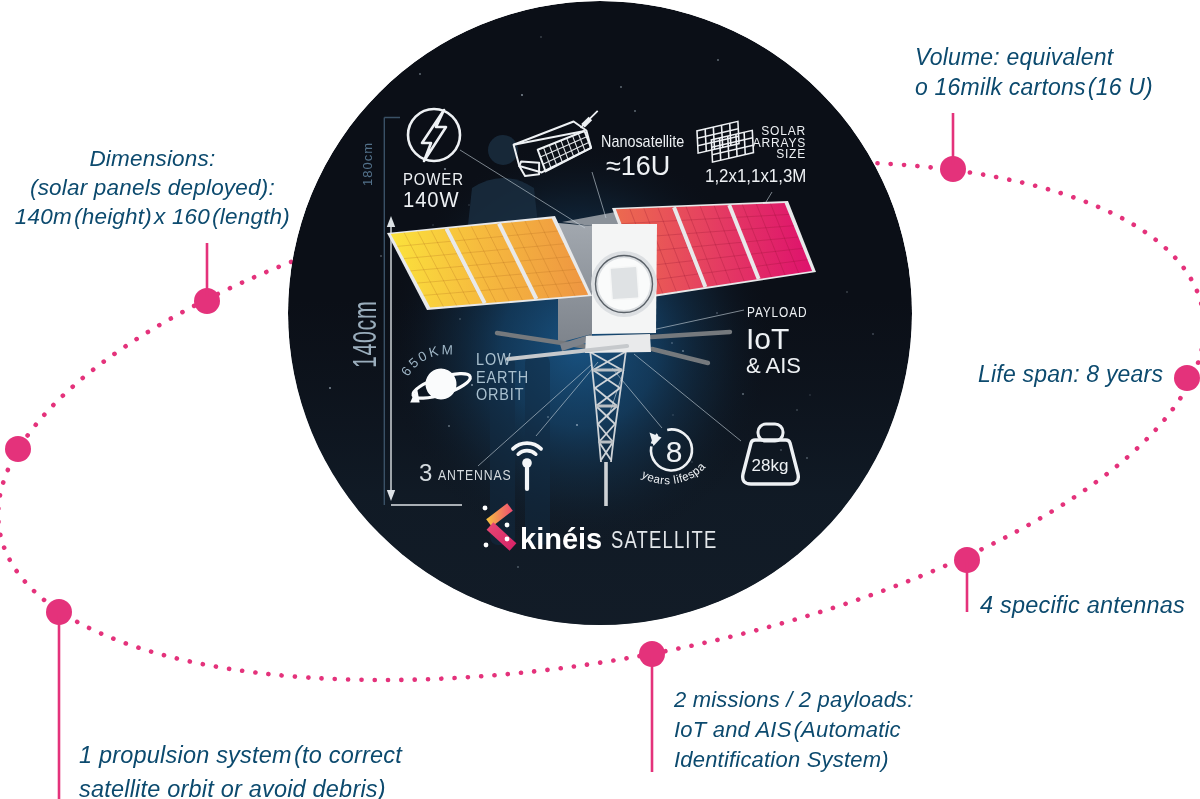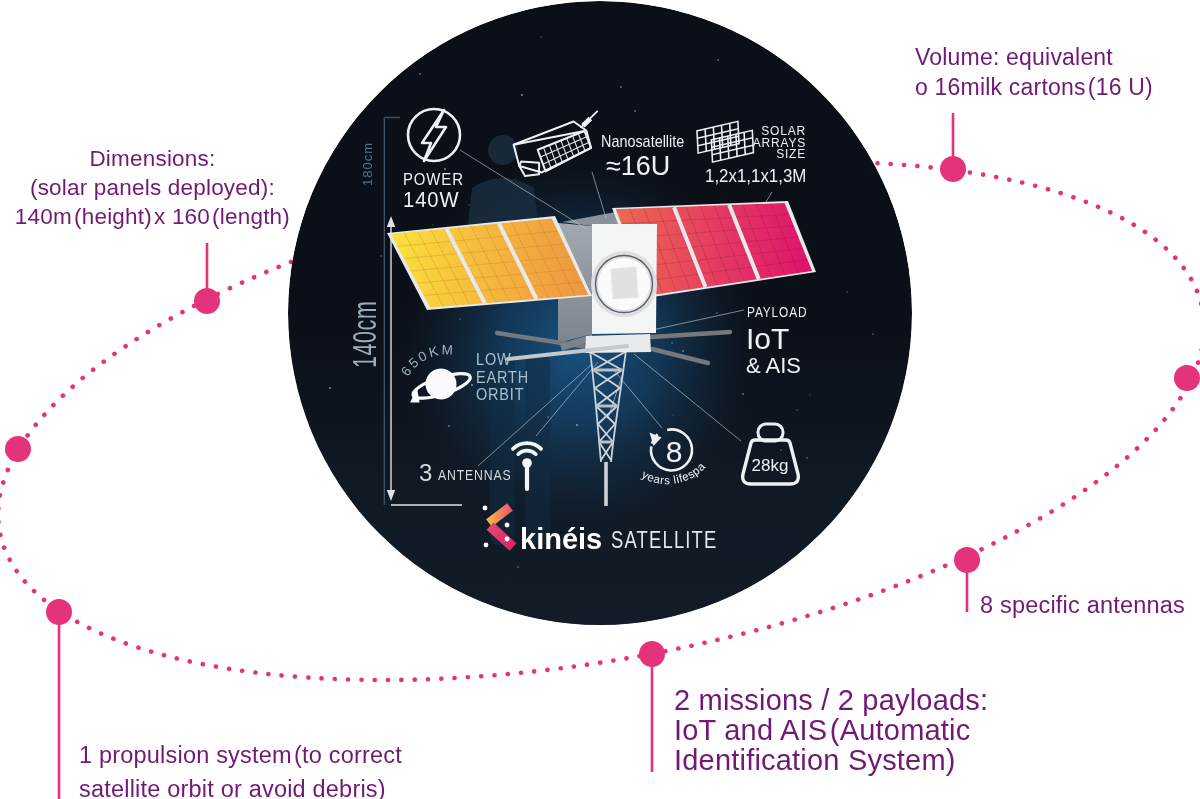--- a/index.html
+++ b/index.html
@@ -1,17 +1,17 @@
 <!DOCTYPE html>
 <html><head><meta charset="utf-8">
 <style>
 html,body{margin:0;padding:0;background:#fff;}
 #page{position:relative;width:1200px;height:799px;overflow:hidden;background:#fff;font-family:"Liberation Sans",sans-serif;}
 #page svg{position:absolute;left:0;top:0;}
-.lab{position:absolute;color:#701a75;font-size:22px;line-height:30px;white-space:nowrap;letter-spacing:0.2px;}
+.lab{position:absolute;font-style:italic;color:#0c4a6e;font-size:22px;line-height:30px;white-space:nowrap;letter-spacing:0.2px;}
 </style></head>
 <body>
 <div id="page">
     <svg width="1200" height="799" viewBox="0 0 1200 799" xmlns="http://www.w3.org/2000/svg">
       <defs>
 <clipPath id="cc">
           <circle cx="600" cy="313" r="312"></circle>
         </clipPath>
 <radialGradient id="glow" cx="50%" cy="50%" r="50%">
  <stop offset="0%" stop-color="#1b5e94" stop-opacity="0.85"></stop>
@@ -311,14 +311,15 @@
         <line x1="953" y1="113" x2="953" y2="165"></line>
         <line x1="207" y1="243" x2="207" y2="297"></line>
         <line x1="967" y1="562" x2="967" y2="612"></line>
         <line x1="652" y1="656" x2="652" y2="772"></line>
         <line x1="59" y1="614" x2="59" y2="799"></line>
       </g>
     </svg>
 <div class="lab" style="left:915px;top:42px;font-size:23px;">Volume: equivalent<br>o 16milk cartons (16 U)</div>
 <div class="lab" style="right:910px;top:144px;text-align:center;font-size:22.5px;line-height:29px;">Dimensions:<br>(solar panels deployed):<br>140m (height) x 160 (length)</div>
 <div class="lab" style="left:79px;top:738px;font-size:23.5px;line-height:34px;">1 propulsion system (to correct<br>satellite orbit or avoid debris)</div>
-<div class="lab" style="left:674px;top:685px;font-size:29px;">2 missions / 2 payloads:<br>IoT and AIS (Automatic<br>Identification System)</div>
-<div class="lab" style="left:980px;top:590px;font-size:23.5px;">8 specific antennas</div>
+<div class="lab" style="left:674px;top:685px;font-size:22px;">2 missions / 2 payloads:<br>IoT and AIS (Automatic<br>Identification System)</div>
+<div class="lab" style="left:978px;top:359px;font-size:23px;">Life span: 8 years</div>
+<div class="lab" style="left:980px;top:590px;font-size:23.5px;">4 specific antennas</div>
 </div>
 </body></html>

